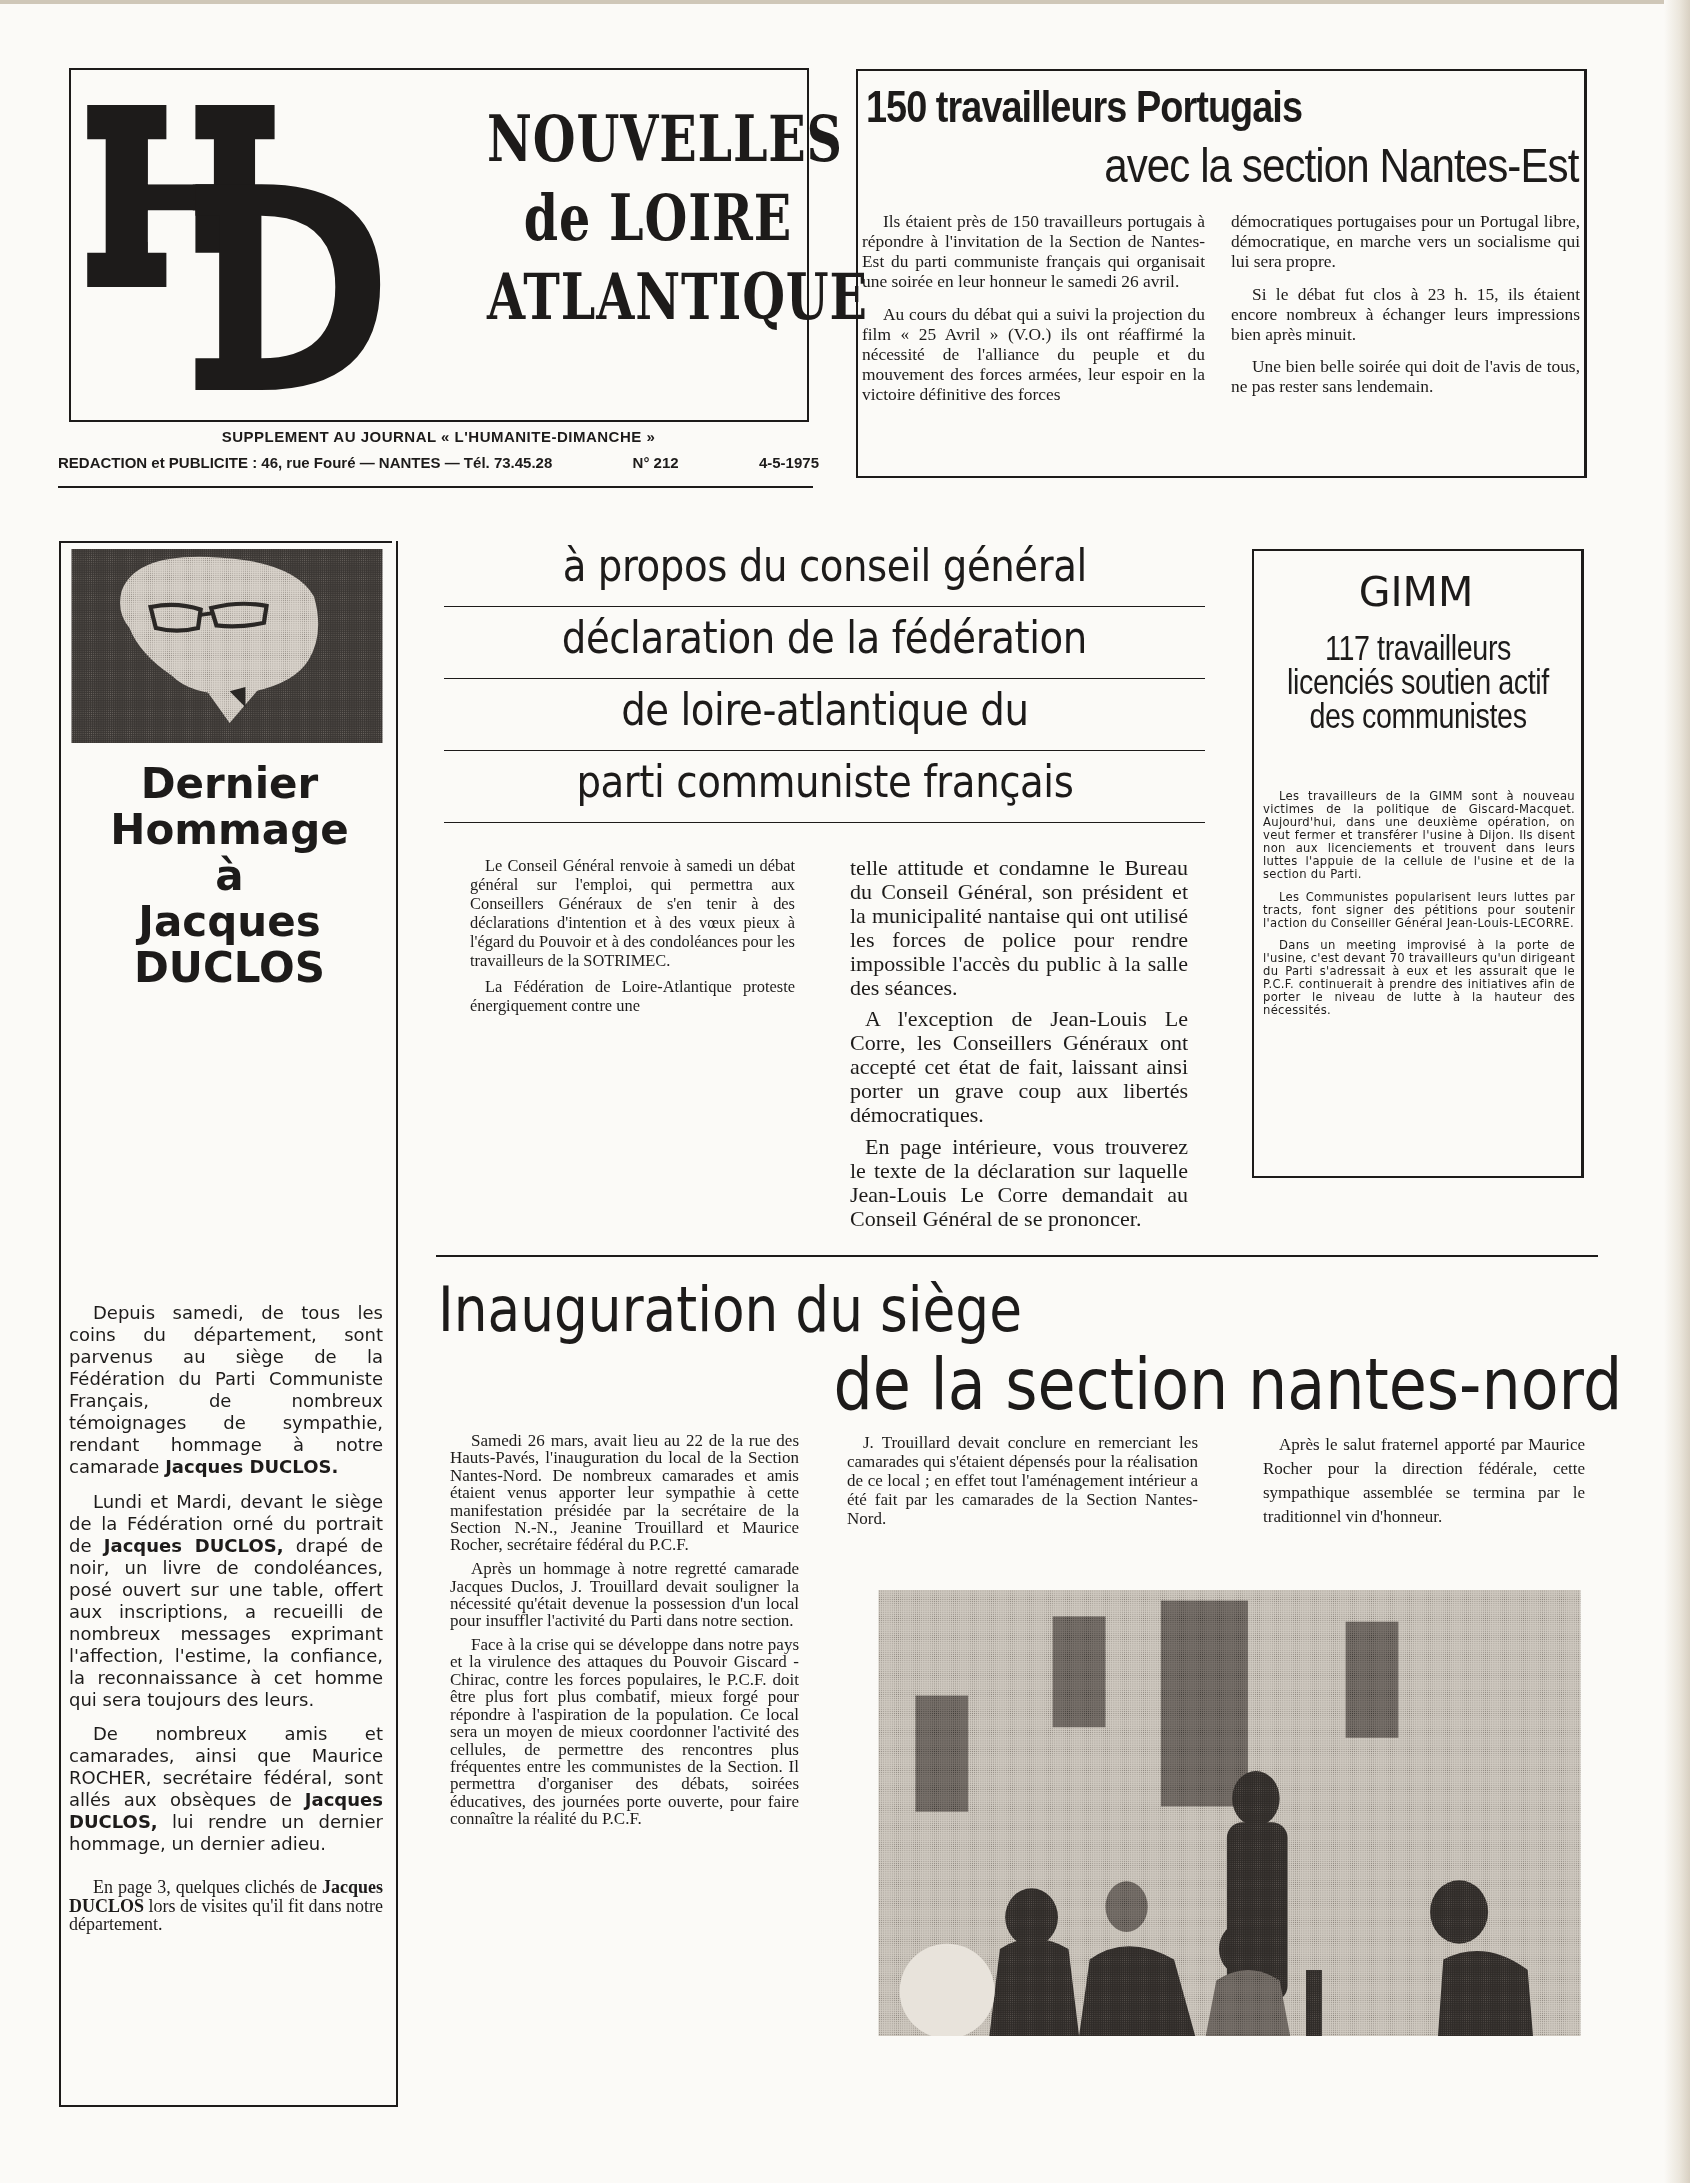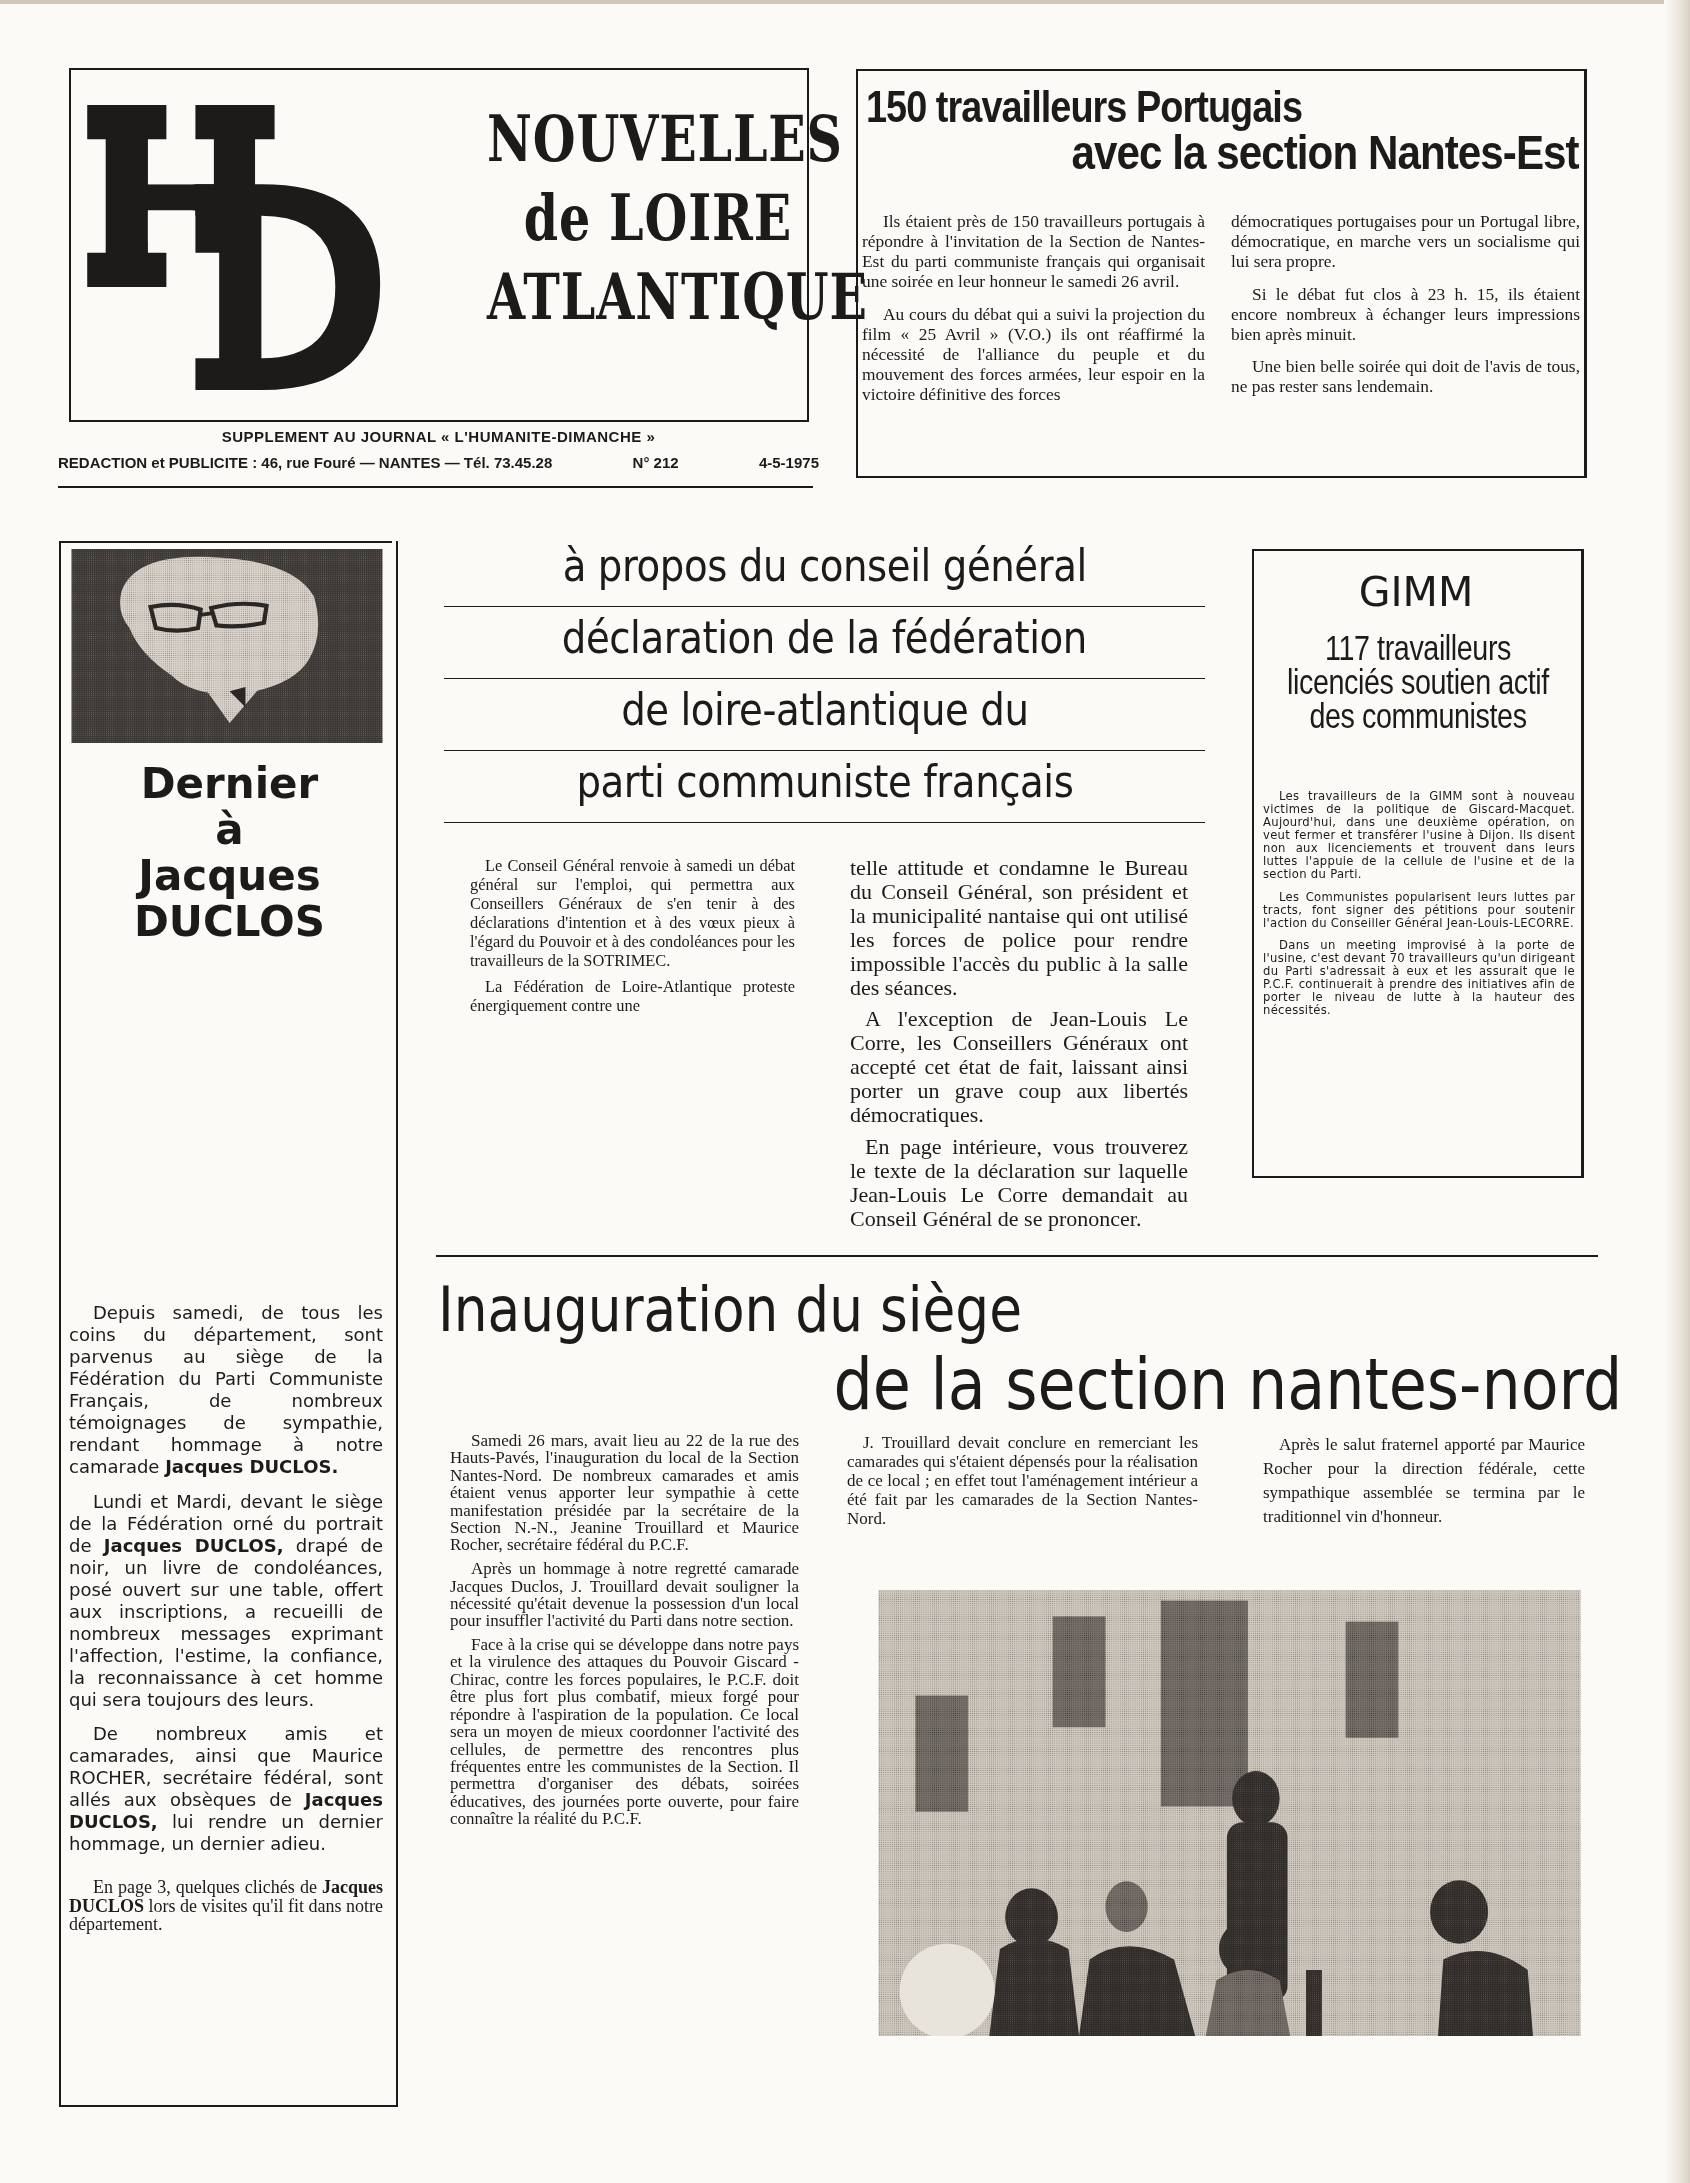--- a/index.html
+++ b/index.html
@@ -23,21 +23,21 @@
   .mast-sub { left: 58px; top: 428px; width: 761px; text-align: center;
     font-family: "Liberation Sans", sans-serif; font-weight: bold; font-size: 15px; letter-spacing: 0.5px; }
   .mast-info { left: 58px; top: 454px; width: 761px;
     font-family: "Liberation Sans", sans-serif; font-weight: bold; font-size: 15px; display: flex; justify-content: space-between; }
   .mast-info span { white-space: nowrap; }
   .mast-rule { left: 58px; top: 486px; width: 755px; height: 2.1px; background: #1d1b1a; }
 
   
   .port-box { left: 856px; top: 69px; width: 731px; height: 409px; border-top: 2.1px solid #1d1b1a; border-left: 2.1px solid #1d1b1a; border-right: 3.2px solid #1d1b1a; border-bottom: 2.6px solid #1d1b1a; box-sizing: border-box; }
   .port-h1 { left: 866px; top: 82px; font-family: "Liberation Sans", sans-serif; font-weight: bold; font-size: 44px; letter-spacing: -1.1px; transform: scaleX(0.86); transform-origin: left top; white-space: nowrap; }
-  .port-h2 { left: 898px; top: 124px; width: 681px; text-align: right; font-family: "Liberation Sans", sans-serif; font-weight: bold; font-size: 49px; letter-spacing: -1.1px; white-space: nowrap; }
+  .port-h2 { left: 898px; top: 137px; width: 681px; text-align: right; font-family: "Liberation Sans", sans-serif; font-weight: normal; font-size: 49px; letter-spacing: -1.1px; white-space: nowrap; }
   .port-h2 span { display: inline-block; transform: scaleX(0.86); transform-origin: right top; }
   .col { text-align: justify; hyphens: manual; }
   .port-col1 { left: 862px; top: 211px; width: 343px; font-size: 17.4px; line-height: 20px; font-family: "Liberation Serif", serif; }
   .port-col2 { left: 1231px; top: 211px; width: 349px; font-size: 17.4px; line-height: 20px; font-family: "Liberation Serif", serif; }
   .port-col1 p, .port-col2 p { margin: 0 0 12.7px 0; text-indent: 21px; }
   .port-col2 p.first { text-indent: 0; }
 
   
   .obit-box { left: 59px; top: 541px; width: 339px; height: 1566px; border-left: 2.6px solid #1d1b1a; border-right: 2.6px solid #1d1b1a; border-bottom: 2.6px solid #1d1b1a; box-sizing: border-box; }
   .obit-toprule { left: 59px; top: 541px; width: 333px; height: 1.6px; background: #1d1b1a; }
@@ -137,20 +137,21 @@
   <rect width="590" height="368" fill="url(#dots)"></rect>
   <path d="M95,80 Q120,10 260,15 Q420,20 460,90 Q480,160 450,210 Q420,260 320,275 Q230,280 190,240 Q130,200 110,150 Q85,120 95,80 Z" fill="url(#dotsLight)"></path>
   <path d="M150,110 Q200,100 245,115 L240,150 Q200,160 160,150 Z" fill="none" stroke="#2a2725" stroke-width="8"></path>
   <path d="M265,112 Q320,98 370,108 L365,140 Q320,150 275,145 Z" fill="none" stroke="#2a2725" stroke-width="8"></path>
   <path d="M245,125 L265,122" stroke="#2a2725" stroke-width="7"></path>
   <path d="M250,260 L300,330 L360,260 Z" fill="url(#dotsLight)"></path>
   <path d="M300,270 L330,262 L330,300 Z" fill="#2a2725"></path>
 </svg>
 <div class="abs obit-title">
   <div>Dernier</div>
+  <div>Hommage</div>
   <div>à</div>
   <div>Jacques</div>
   <div>DUCLOS</div>
 </div>
 <div class="abs obit-text">
   <p><span>Depuis samedi, de tous les coins du département, sont parvenus au siège de la Fédération du Parti Communiste Français, de nombreux témoignages de sympathie, rendant hommage à notre camarade </span><span class="b">Jacques DUCLOS.</span></p>
   <p><span>Lundi et Mardi, devant le siège de la Fédération orné du portrait de </span><span class="b">Jacques DUCLOS,</span><span> drapé de noir, un livre de condoléances, posé ouvert sur une table, offert aux inscriptions, a recueilli de nombreux messages exprimant l'affection, l'estime, la confiance, la reconnaissance à cet homme qui sera toujours des leurs.</span></p>
   <p><span>De nombreux amis et camarades, ainsi que Maurice ROCHER, secrétaire fédéral, sont allés aux obsèques de </span><span class="b">Jacques DUCLOS,</span><span> lui rendre un dernier hommage, un dernier adieu.</span></p>
   <p class="serif"><span>En page 3, quelques clichés de </span><span class="b">Jacques DUCLOS</span><span> lors de visites qu'il fit dans notre département.</span></p>
 </div>

